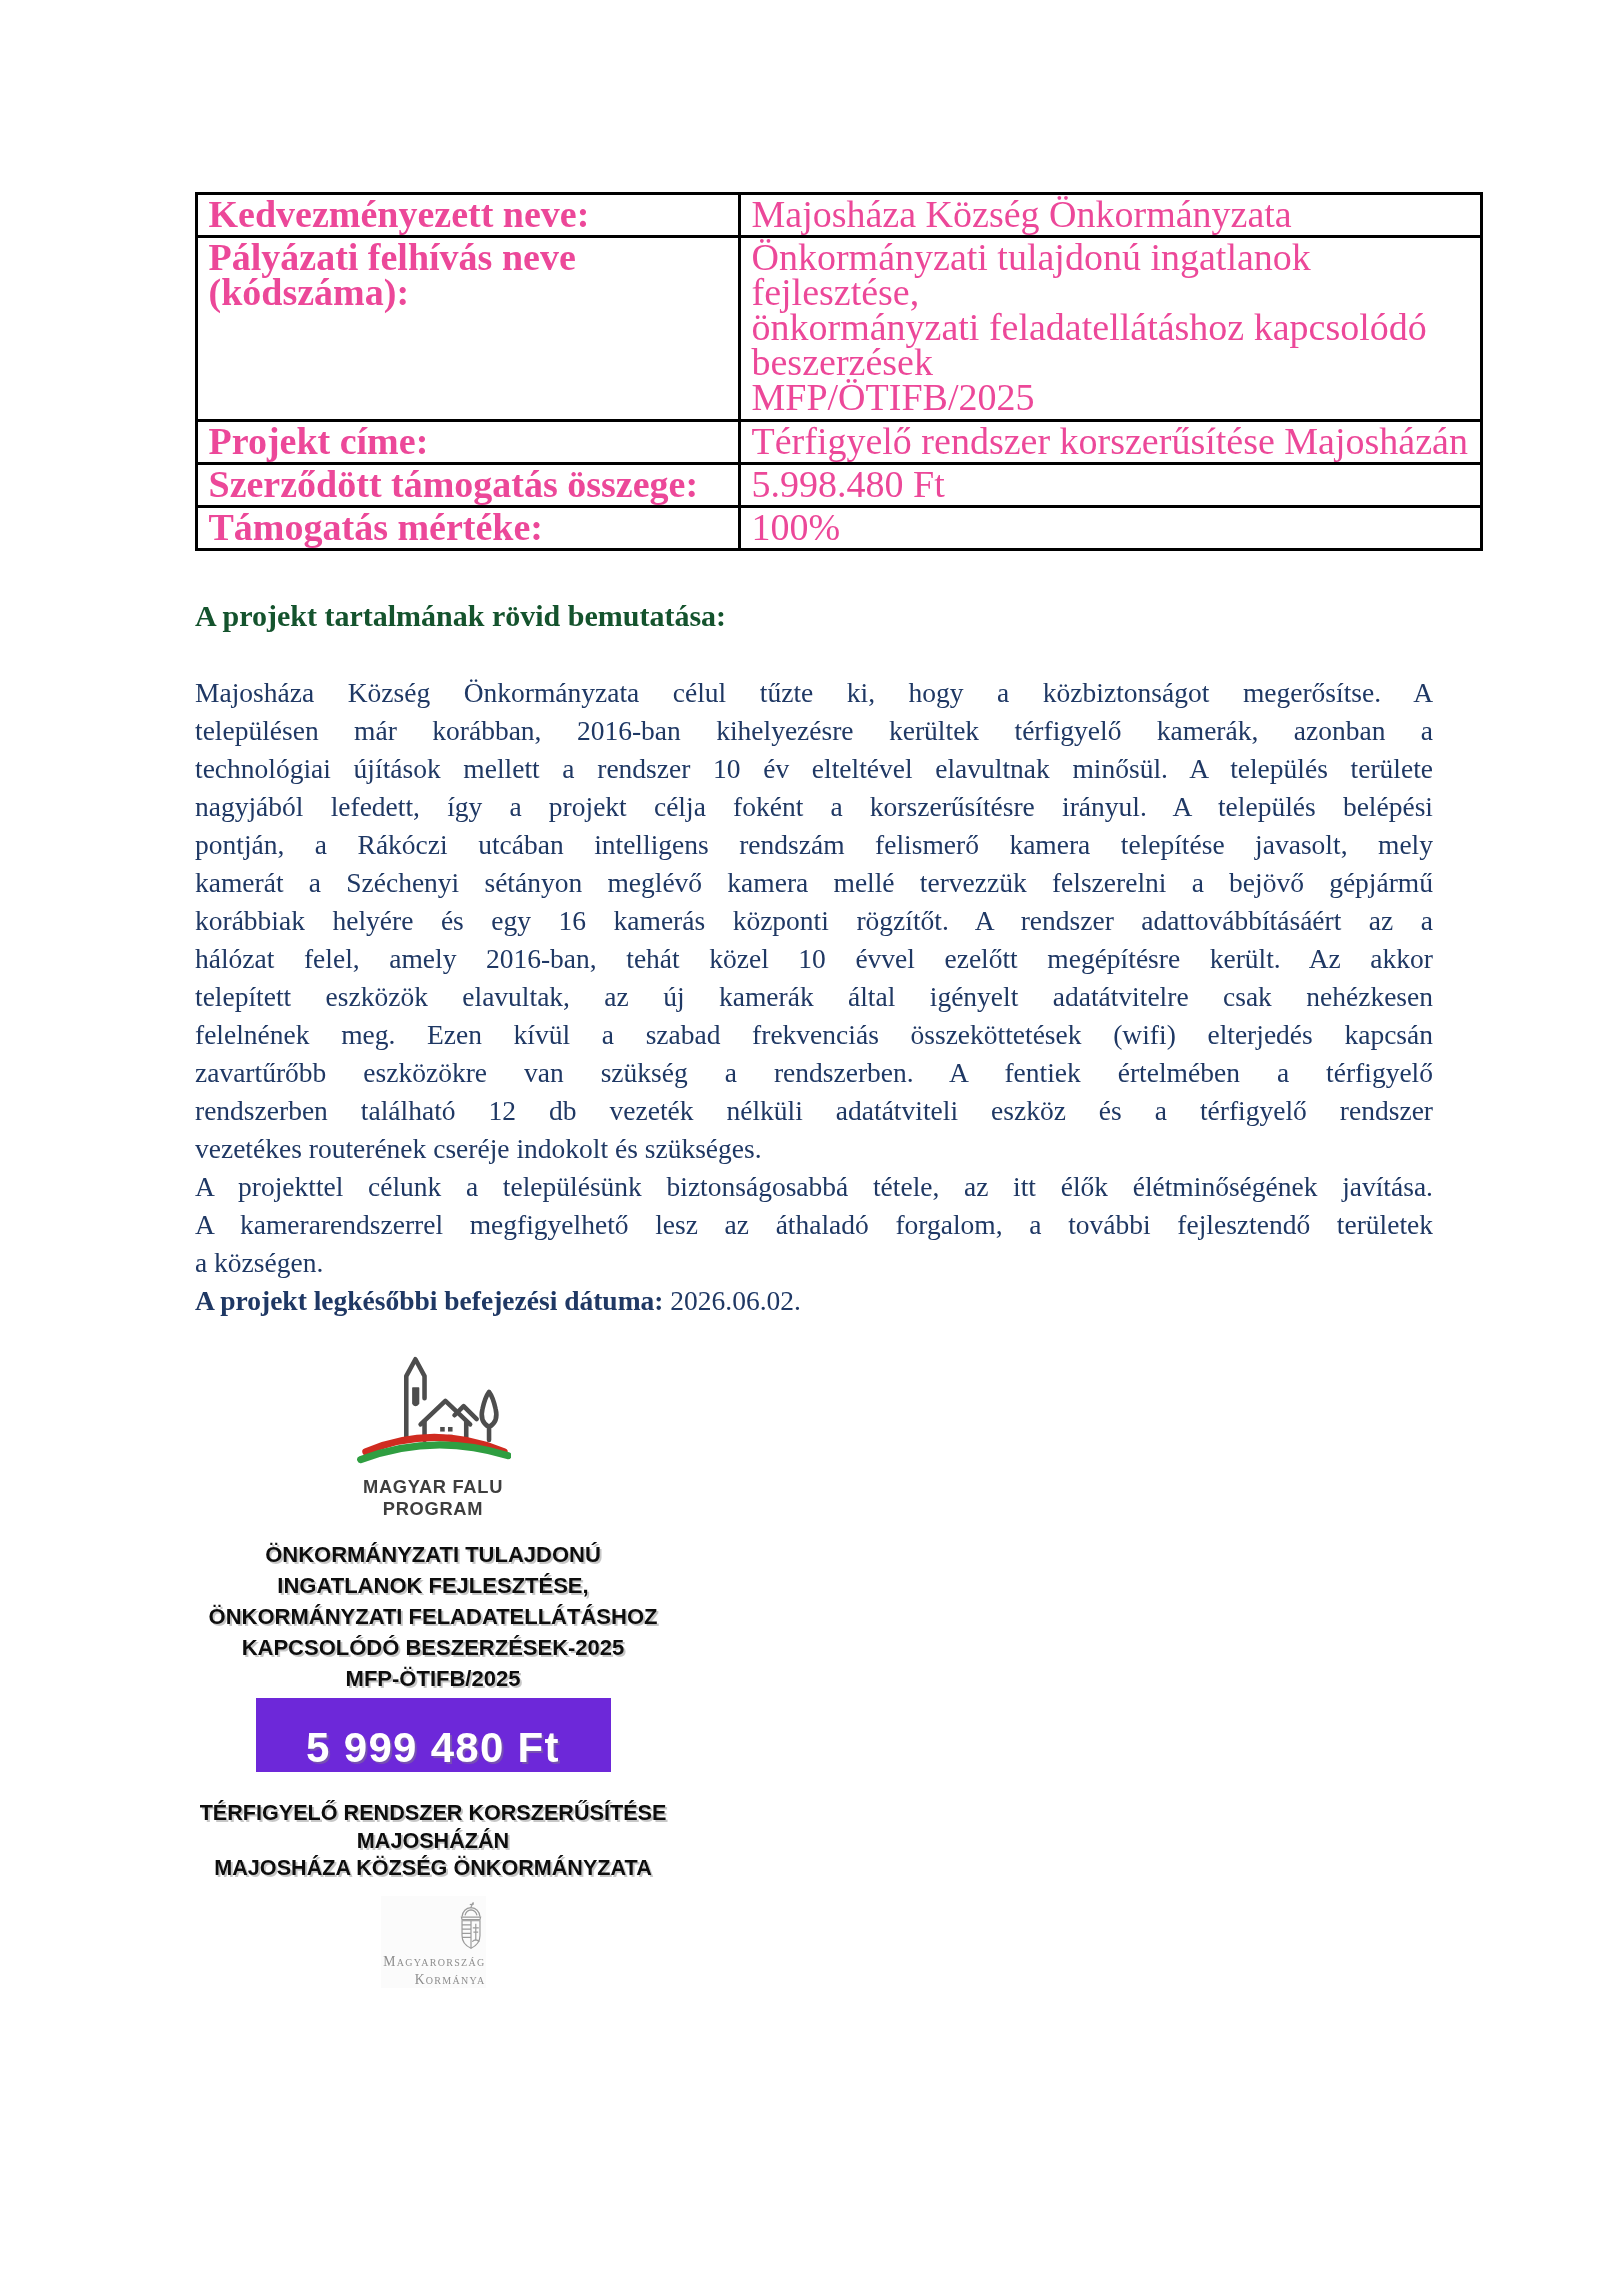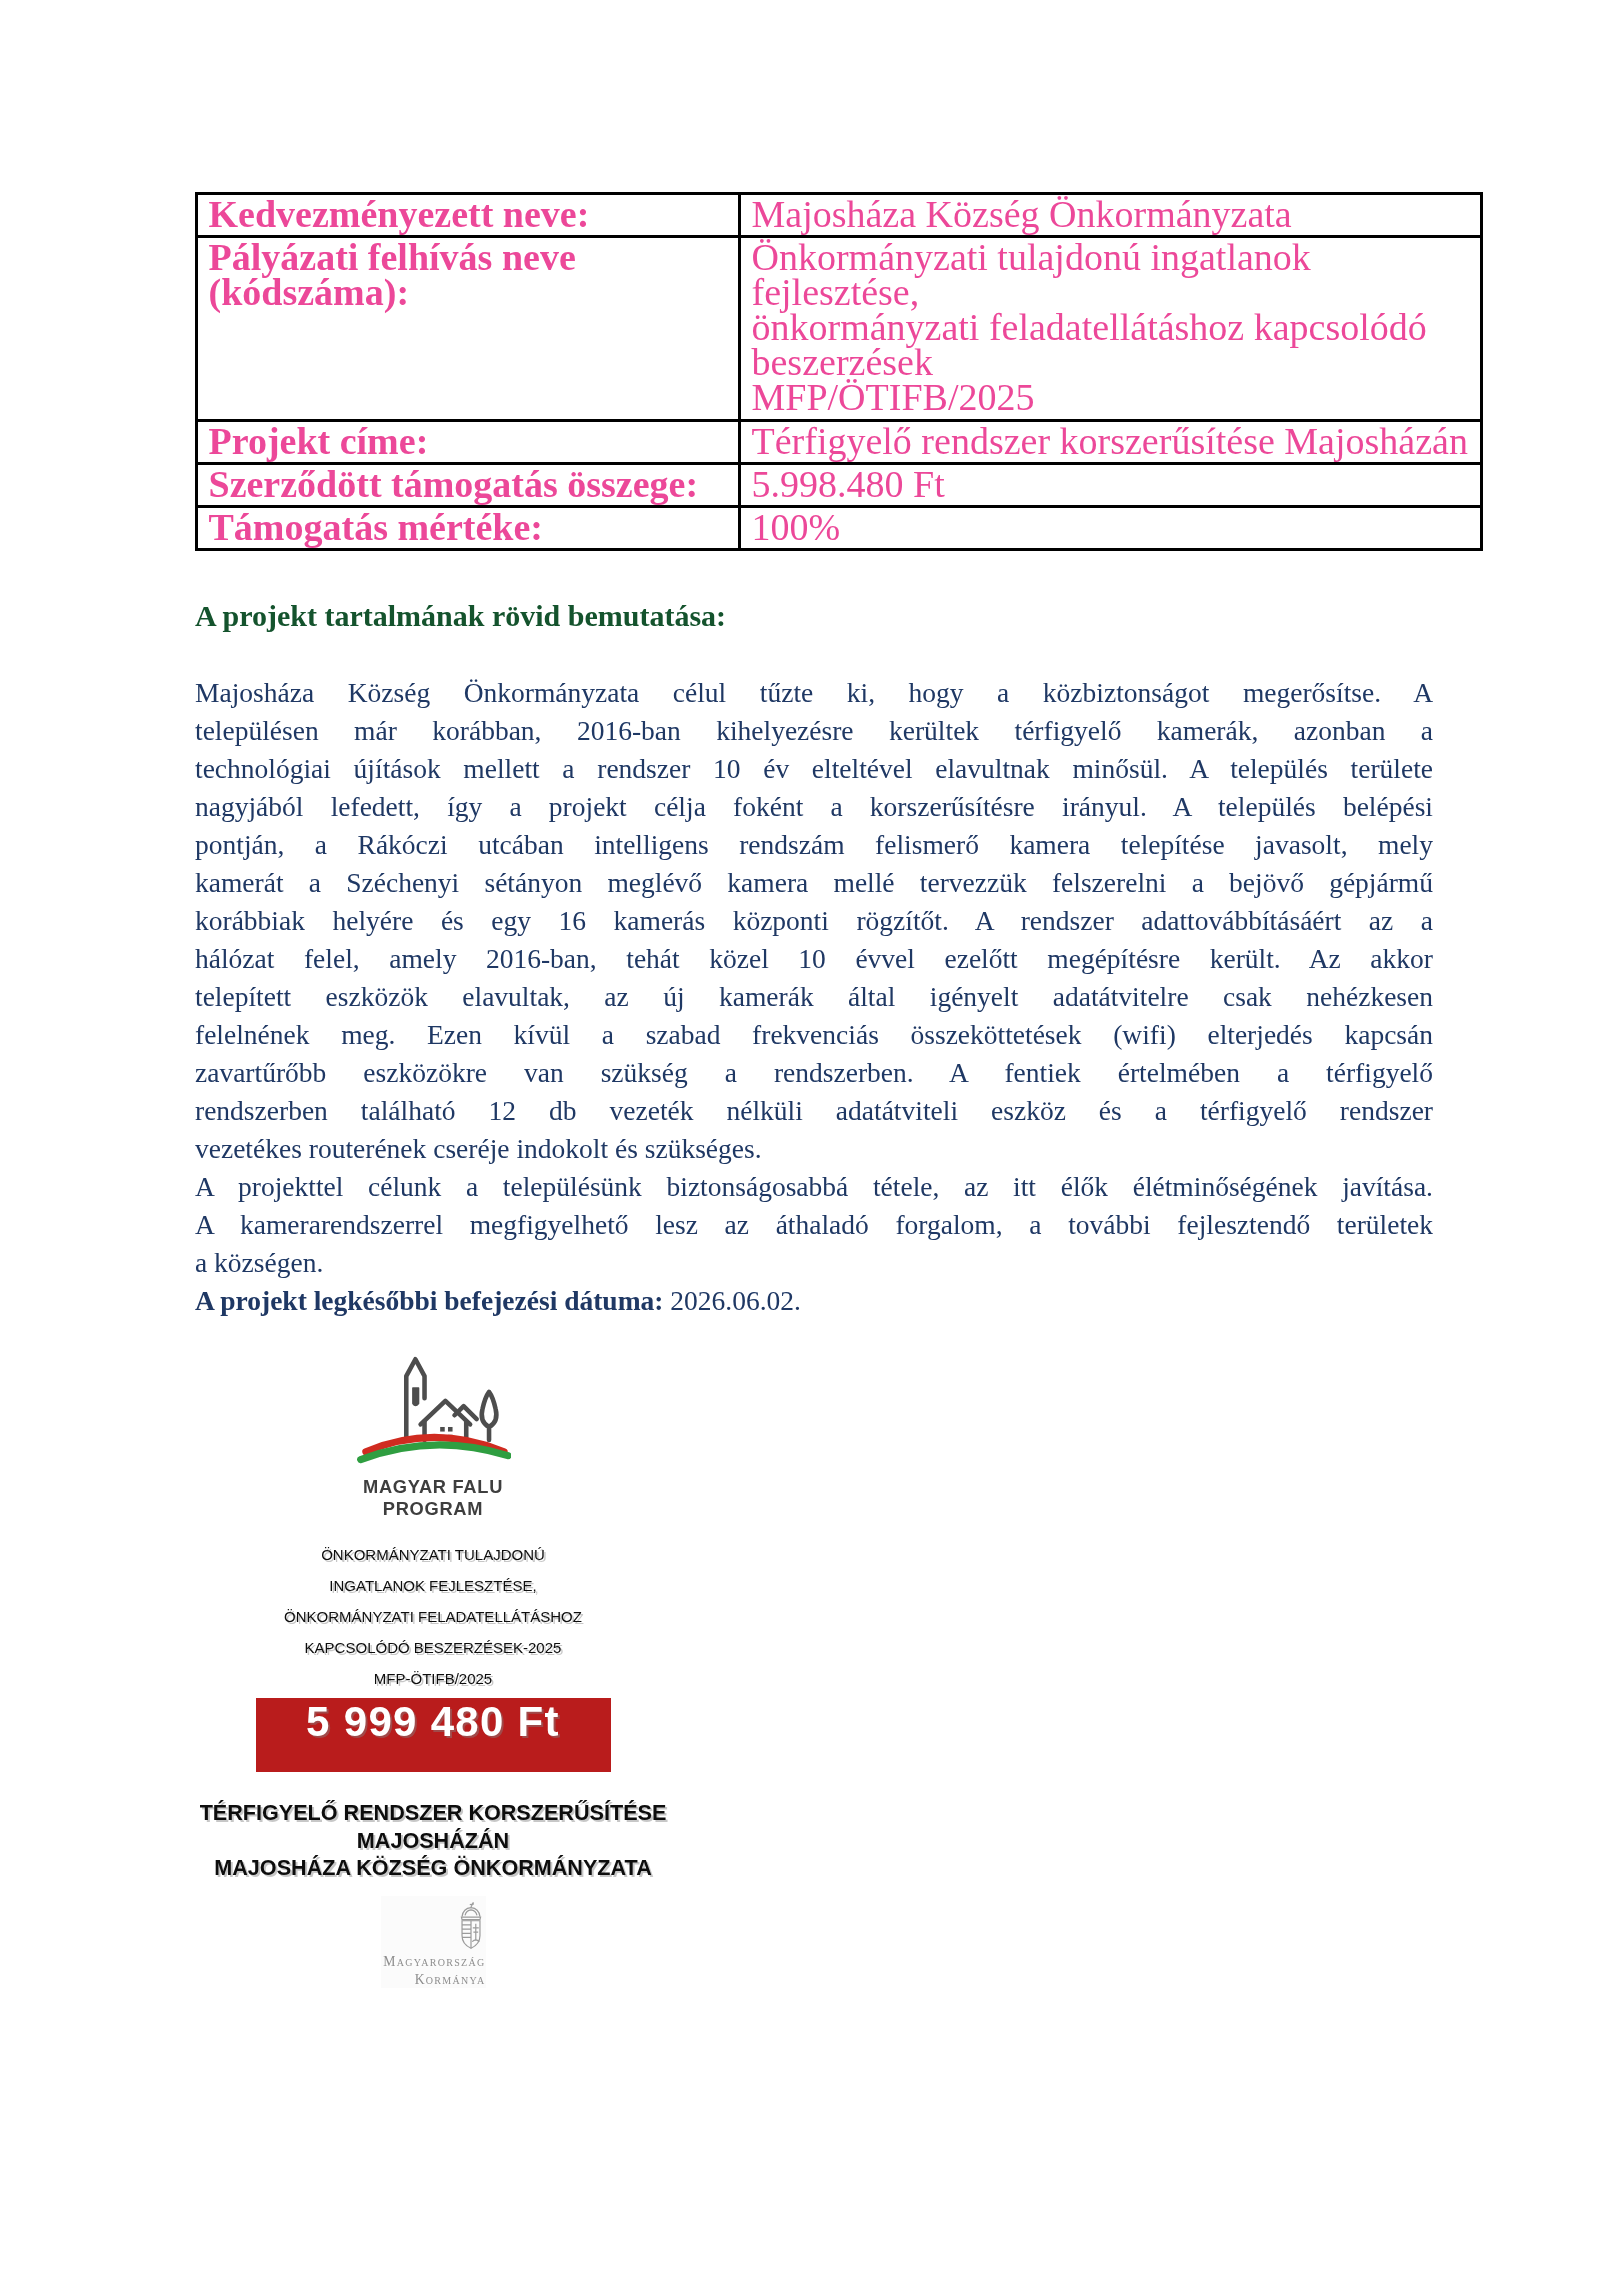--- a/index.html
+++ b/index.html
@@ -23,24 +23,24 @@
   .deadline{font-size:27.5px;line-height:38px;color:#1f3864;}
   .deadline .b{font-weight:bold;}
 
   
   .flyer{width:476px;margin-top:34px;text-align:center;
          font-family:"Liberation Sans", sans-serif;}
   .mfp-logo{display:block;margin:0 auto;}
   .mfp-title{margin-top:5.2px;font-size:18.3px;line-height:22px;font-weight:bold;
              color:#3e3e3e;letter-spacing:0.7px;}
   .campaign{margin-top:19.6px;}
-  .campaign .cline{font-size:15px;line-height:31px;font-weight:normal;color:#0d0d0d;
+  .campaign .cline{font-size:22px;line-height:31px;font-weight:bold;color:#0d0d0d;
                    text-shadow:2px 2px 0 rgba(0,0,0,.22);}
-  .amount-box{margin:3.3px auto 0 auto;width:355px;height:74px;background:#b91c1c;
-              display:flex;align-items:flex-start;justify-content:center;}
+  .amount-box{margin:3.3px auto 0 auto;width:355px;height:74px;background:#6d28d9;
+              display:flex;align-items:flex-end;justify-content:center;}
   .amount-box span{color:#ffffff;font-size:42px;font-weight:bold;letter-spacing:1.3px;
                    text-shadow:2px 2px 0 rgba(130,130,130,.45);}
   .project{margin-top:27.5px;}
   .project .pline{font-size:21.6px;line-height:27.5px;font-weight:bold;color:#0d0d0d;
                   text-shadow:2px 2px 0 rgba(0,0,0,.22);}
   .gov{margin:14.4px auto 0 auto;width:105px;height:92px;background:#fbfbfb;
        display:flex;flex-direction:column;align-items:flex-end;}
   .gov svg{margin-top:5.2px;}
   .gov-name{margin-top:2.6px;font-family:"Liberation Serif", serif;font-variant:small-caps;
             font-size:13.7px;line-height:15.7px;color:#8d8d8d;letter-spacing:1.3px;}

